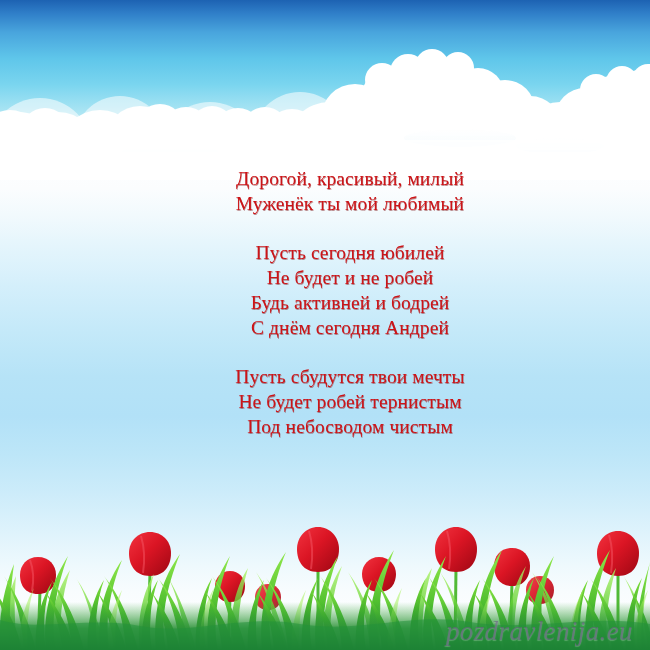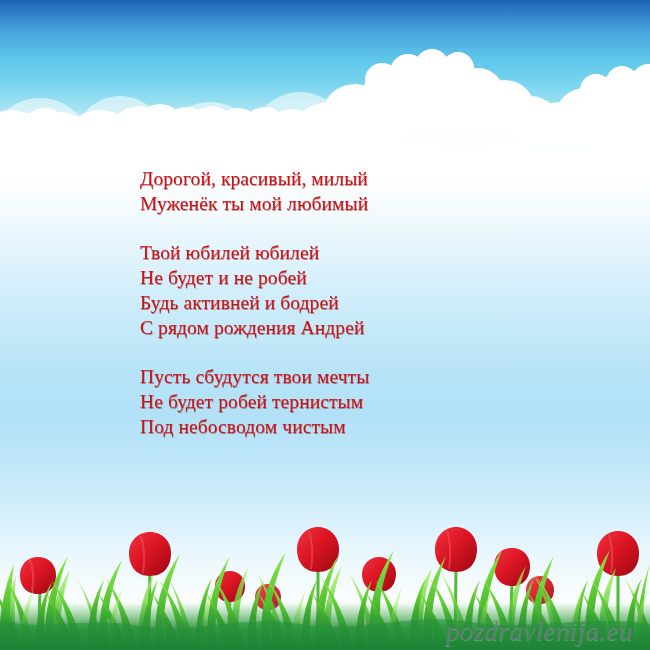--- a/index.html
+++ b/index.html
@@ -59,20 +59,21 @@
   }
   .stanza { margin: 0 0 24px 0; }
   .stanza:last-child { margin-bottom: 12px; }
   .line {
     color: #cc1418;
     font-size: 19.5px;
     line-height: 25px;
     letter-spacing: 0.1px;
     white-space: pre;
     text-shadow: 0.5px 0.5px 0 rgba(120,8,10,0.45);
+    text-align: center;
   }
 
   
   .grass-layer {
     position: absolute;
     left: 0;
     bottom: 0;
     width: 650px;
     height: 160px;
   }
@@ -187,24 +188,24 @@
   </div>
 
   <div class="poem">
 
     <div class="stanza">
       <div class="line">Дорогой, красивый, милый</div>
       <div class="line">Муженёк ты мой любимый</div>
     </div>
 
     <div class="stanza">
-      <div class="line">Твой юбилей юбилей</div>
+      <div class="line">Пусть сегодня юбилей</div>
       <div class="line">Не будет и не робей</div>
       <div class="line">Будь активней и бодрей</div>
-      <div class="line">С рядом рождения Андрей</div>
+      <div class="line">С днём сегодня Андрей</div>
     </div>
 
     <div class="stanza">
       <div class="line">Пусть сбудутся твои мечты</div>
       <div class="line">Не будет робей тернистым</div>
       <div class="line">Под небосводом чистым</div>
     </div>
 
   </div>
 

